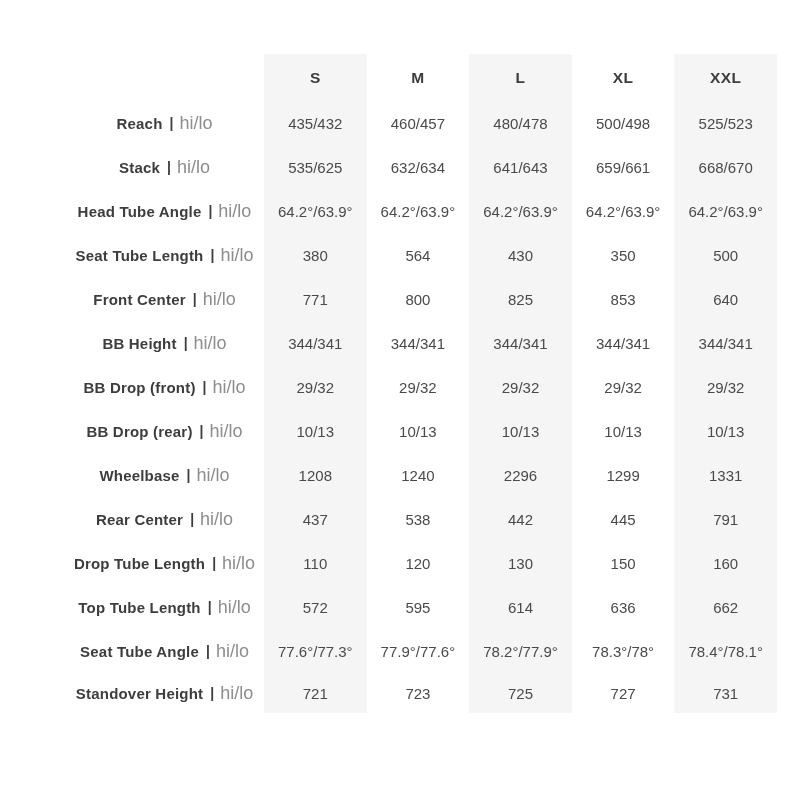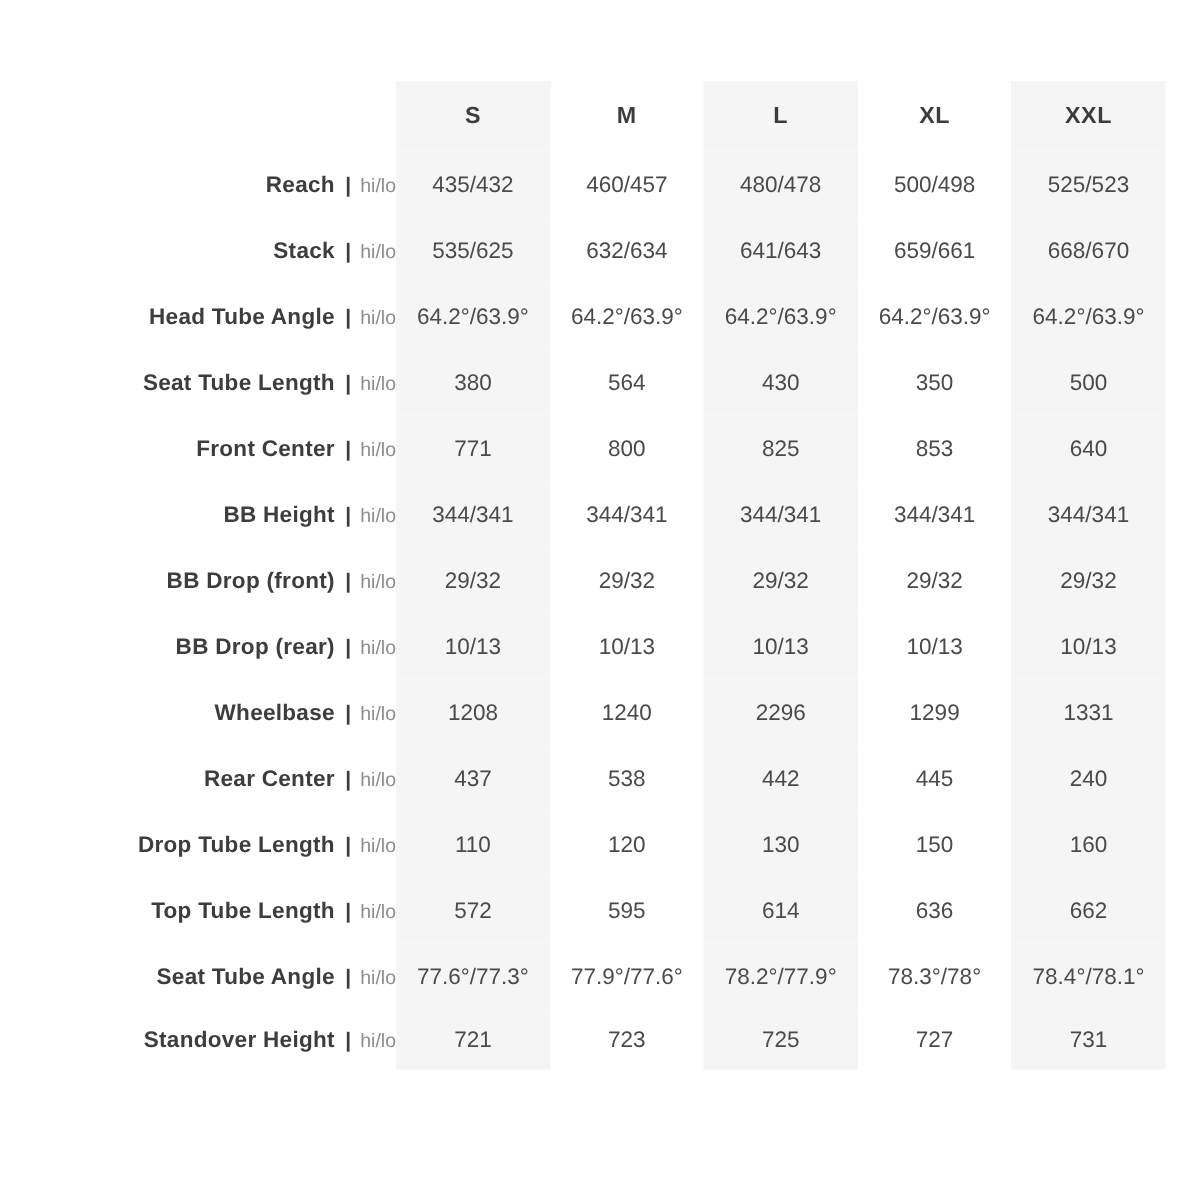--- a/index.html
+++ b/index.html
@@ -10,27 +10,27 @@
     overflow:hidden;position:relative;
   }
   .geo-grid{
     position:absolute;top:54px;left:0;
     display:grid;
     grid-template-columns:264px repeat(5,102.6px);
     grid-template-rows:47px repeat(13,44px) 40px;
   }
   .row{display:contents}
   .cell{display:flex;align-items:center}
-  .label-cell{padding-left:65px;justify-content:flex-end;white-space:nowrap}
+  .label-cell{padding-left:65px;justify-content:center;white-space:nowrap}
   .val-cell{justify-content:center;font-size:15px;color:var(--value,#4a4a4a)}
   .stripe{background:var(--stripe,#f5f5f5)}
   .colhead{font-weight:bold;font-size:15.5px;color:var(--label,#3d3d3d);letter-spacing:.4px}
   .lbl{font-weight:bold;font-size:15px;color:var(--label,#3d3d3d);letter-spacing:.2px}
   .sep{font-weight:bold;font-size:14px;color:var(--label,#3d3d3d);margin:0 6px 0 7px}
-  .sub{font-size:13px;color:var(--sub,#8d8d8d)}
+  .sub{font-size:18px;color:var(--sub,#8d8d8d)}
 </style>
 </head>
 <body>
 
 <div class="geo-grid">
 
   <div class="row">
     <div class="cell label-cell"></div>
     <div class="cell val-cell colhead stripe">S</div>
     <div class="cell val-cell colhead">M</div>
@@ -159,21 +159,21 @@
   <div class="row">
     <div class="cell label-cell">
       <span class="lbl">Rear Center</span>
         <span class="sep">|</span>
         <span class="sub">hi/lo</span>
     </div>
     <div class="cell val-cell stripe">437</div>
     <div class="cell val-cell">538</div>
     <div class="cell val-cell stripe">442</div>
     <div class="cell val-cell">445</div>
-    <div class="cell val-cell stripe">240</div>
+    <div class="cell val-cell stripe">791</div>
   </div>
 
   <div class="row">
     <div class="cell label-cell">
       <span class="lbl">Drop Tube Length</span>
         <span class="sep">|</span>
         <span class="sub">hi/lo</span>
     </div>
     <div class="cell val-cell stripe">110</div>
     <div class="cell val-cell">120</div>

